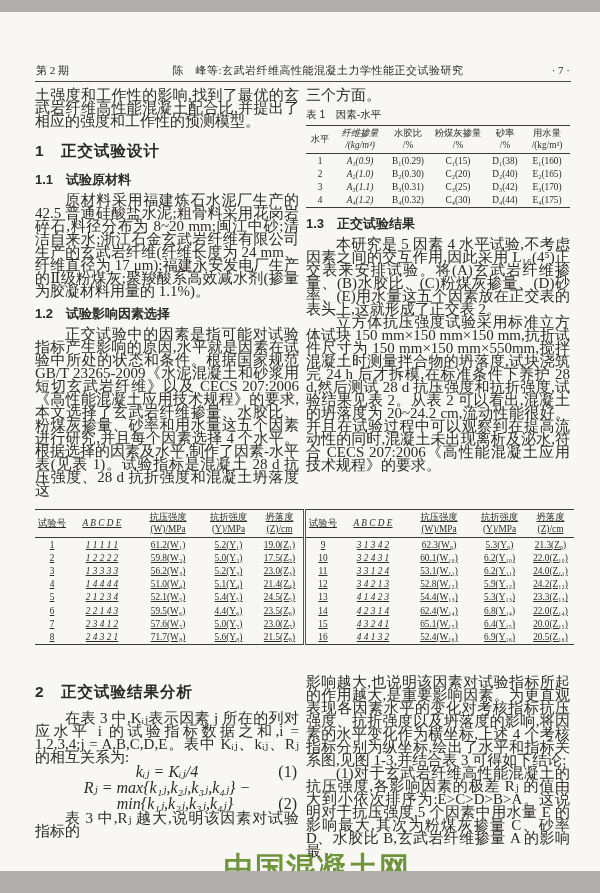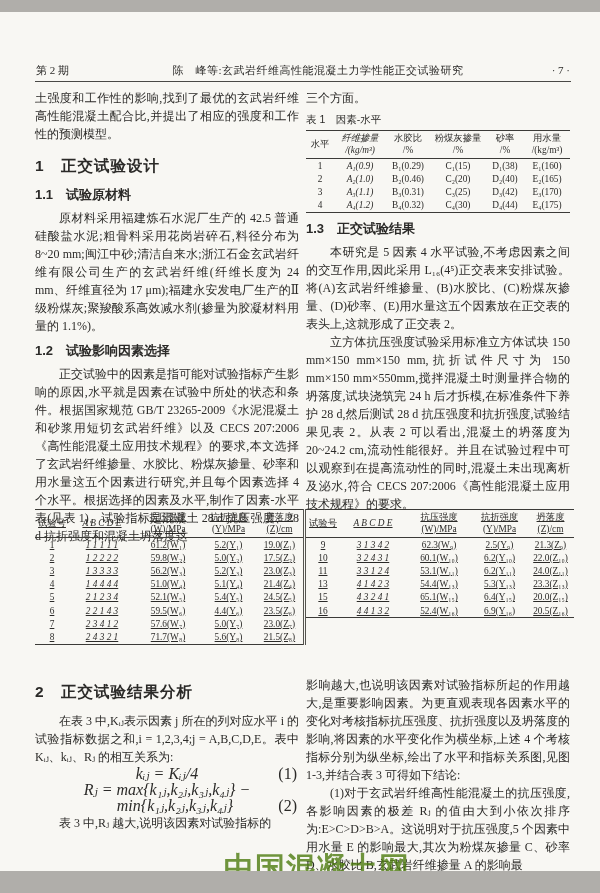--- a/index.html
+++ b/index.html
@@ -15,21 +15,21 @@
   .hdr .rtitle { flex:1; text-align:center; letter-spacing:.5px; }
   .hdr .pageno { width:60px; text-align:right; }
   .hdr-rule { position:absolute; top:69px; left:35px; right:29px;
               border-top:1.6px solid #4a4946; }
   
   .col { position:absolute; width:264px; }
   .col-l { left:35px; }
   .col-r { left:306px; }
   .top { top:77px; height:420px; }
   .bot { top:664px; height:190px; }
-  p.body { margin:0; font-size:12px; line-height:18px;
+  p.body { margin:0; font-size:15px; line-height:13px;
            text-align:justify; text-justify:inter-ideograph; }
   p.ind { text-indent:2em; }
   h2.sec { font-size:15.5px; margin:13px 0 9px; font-weight:bold;
            font-family:"Liberation Sans","DejaVu Sans",sans-serif; letter-spacing:1px;}
   h3.sub { font-size:13px; margin:7px 0 5px; font-weight:bold;
            font-family:"Liberation Sans","DejaVu Sans",sans-serif; }
   
   .tcap { font-weight:normal; font-size:10.5px; margin:6px 0 3px;
           font-family:"Liberation Sans","DejaVu Sans",sans-serif; }
   table.sci { border-collapse:collapse; width:100%; font-size:9.3px;
@@ -116,21 +116,21 @@
             <td>1</td>
             <td>A₁(0.9)</td>
             <td>B₁(0.29)</td>
             <td>C₁(15)</td>
             <td>D₁(38)</td>
             <td>E₁(160)</td>
           </tr>
           <tr>
             <td>2</td>
             <td>A₂(1.0)</td>
-            <td>B₂(0.46)</td>
+            <td>B₂(0.30)</td>
             <td>C₂(20)</td>
             <td>D₂(40)</td>
             <td>E₂(165)</td>
           </tr>
           <tr>
             <td>3</td>
             <td>A₃(1.1)</td>
             <td>B₃(0.31)</td>
             <td>C₃(25)</td>
             <td>D₃(42)</td>
@@ -253,43 +253,57 @@
 (Y)/MPa</th>
                 <th>坍落度
 (Z)/cm</th>
               </tr>
             </thead>
           <tbody>
               <tr>
                 <td>9</td>
                 <td>3 1 3 4 2</td>
                 <td>62.3(W₉)</td>
-                <td>2.5(Y₉)</td>
+                <td>5.3(Y₉)</td>
                 <td>21.3(Z₉)</td>
               </tr>
               <tr>
                 <td>10</td>
                 <td>3 2 4 3 1</td>
                 <td>60.1(W₁₀)</td>
                 <td>6.2(Y₁₀)</td>
                 <td>22.0(Z₁₀)</td>
               </tr>
               <tr>
                 <td>11</td>
                 <td>3 3 1 2 4</td>
                 <td>53.1(W₁₁)</td>
                 <td>6.2(Y₁₁)</td>
                 <td>24.0(Z₁₁)</td>
               </tr>
               <tr>
+                <td>12</td>
+                <td>3 4 2 1 3</td>
+                <td>52.8(W₁₂)</td>
+                <td>5.9(Y₁₂)</td>
+                <td>24.2(Z₁₂)</td>
+              </tr>
+              <tr>
                 <td>13</td>
                 <td>4 1 4 2 3</td>
                 <td>54.4(W₁₃)</td>
                 <td>5.3(Y₁₃)</td>
                 <td>23.3(Z₁₃)</td>
+              </tr>
+              <tr>
+                <td>14</td>
+                <td>4 2 3 1 4</td>
+                <td>62.4(W₁₄)</td>
+                <td>6.8(Y₁₄)</td>
+                <td>22.0(Z₁₄)</td>
               </tr>
               <tr>
                 <td>15</td>
                 <td>4 3 2 4 1</td>
                 <td>65.1(W₁₅)</td>
                 <td>6.4(Y₁₅)</td>
                 <td>20.0(Z₁₅)</td>
               </tr>
               <tr>
                 <td>16</td>

